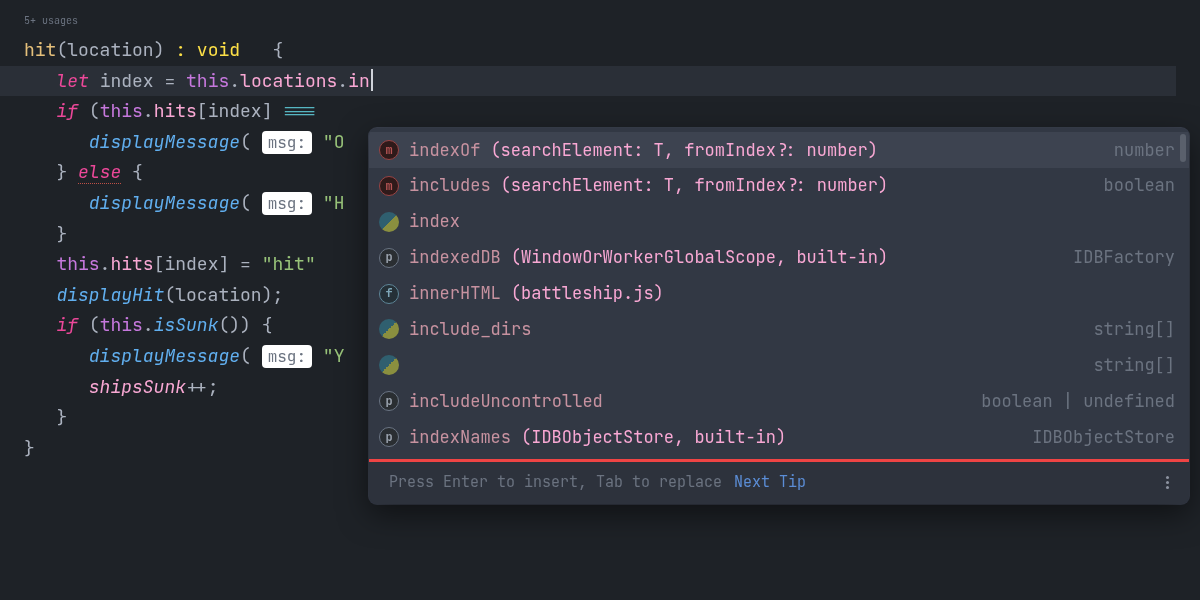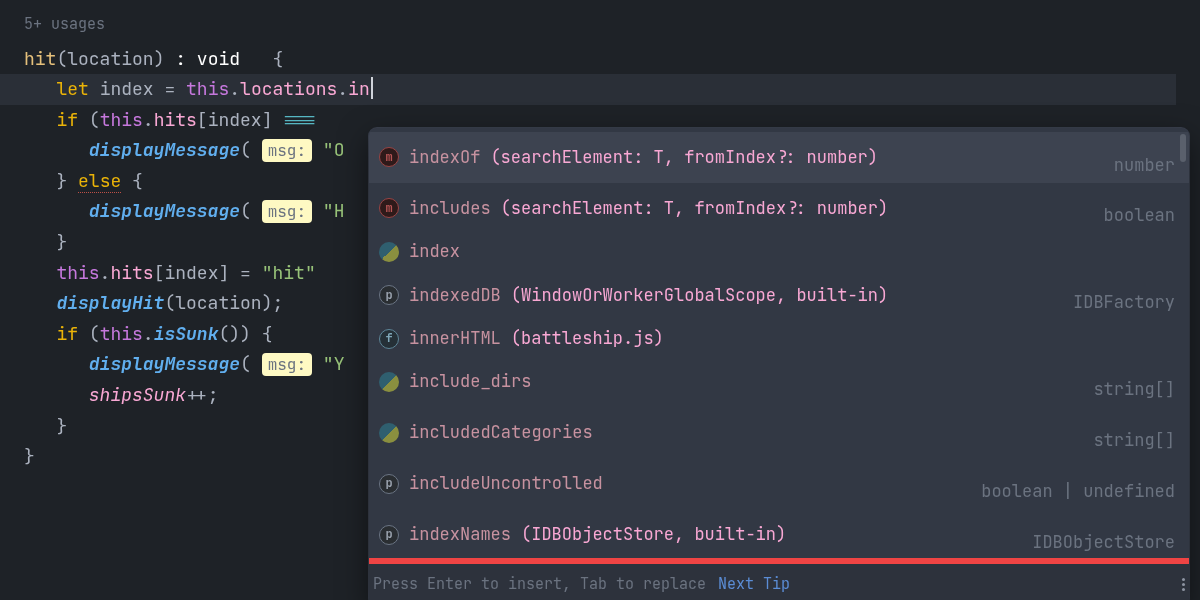--- a/index.html
+++ b/index.html
@@ -10,35 +10,35 @@
     line-height: 1.7;
     color: #abb2bf;
     width: 1200px;
     height: 600px;
     overflow: hidden;
     position: relative;
   }
 
   .editor { padding: 12px 0 0 24px; }
 
-  .usages { color: #6b7380; font-size: 15px; padding-left: 0; margin-bottom: 6px; }
+  .usages { color: #6b7380; font-size: 10px; padding-left: 0; margin-bottom: 6px; }
 
   .line { white-space: pre; }           
   .fn-name  { color: #e5c07b; }
   .punct    { color: #abb2bf; }
   .param    { color: #abb2bf; }
-  .hint     { color: #ffffff; }
-  .kw       { color: #eab308; }           
+  .hint     { color: #fde047; }
+  .kw       { color: #ec4899; font-style: italic; }           
   .this     { color: #c678dd; }
   .ident    { color: #abb2bf; }
   .prop     { color: #f9a8d4; }
   .op       { color: #56b6c2; }
   .str      { color: #98c379; }
-  .mparam   { color: #6b7380; background:#fef9c3; padding:1px 6px; border-radius:4px; font-size:16px; }
-  .fn-call  { color: #61afef; font-style: italic; font-weight: bold; }
+  .mparam   { color: #6b7380; background:#ffffff; padding:1px 6px; border-radius:4px; font-size:16px; }
+  .fn-call  { color: #61afef; font-style: italic; }
   .redline  { border-bottom: 1.5px dotted #be5046; }
   .cursor   { display:inline-block; width:2px; height:22px; background:#cfd3da; vertical-align:-4px; margin-left:1px; }
 
   .active-line {
     background: #2a2f37;
     display:inline-block;
     min-width: 100%;
     margin-left:-24px;
     padding-left:24px;
   }
@@ -74,26 +74,26 @@
   .icon.m { background:#2f1a1a; color:#b85555; border:1.5px solid #9a4444; }
   .icon.p { background:#2a2e32; color:#9aa2ad; border:1.5px solid #6b7584; }
   .icon.f { background:#253037; color:#7fa7b8; border:1.5px solid #5e8698; }
   .icon.js {
     width:20px; height:20px; border-radius:50%;
     background: linear-gradient(135deg,#2f5f6f 0 50%, #8a8f3f 50% 100%);
     flex-shrink:0;
   }
   .popup .row .name  { color:#c792a0; }
   .popup .row .sig   { color:#f9a8d4; }
-  .popup .row .ret   { margin-left:auto; color:#6b7380;margin-top:15px; }
+  .popup .row .ret   { margin-left:auto; color:#6b7380; }
   .popup .footer {
     display:flex; align-items:center; gap:12px;
-    background:#2d323c; padding:8px 4px;
+    background:#2d323c; padding:8px 20px;
     font-size:15px; color:#6b7380;
-    border-top:6px solid #ef4444;
+    border-top:3px solid #ef4444;
   }
   .popup .footer .link { color:#5b8dd6; cursor:pointer; }
   .popup .footer .more { margin-left:auto; color:#8c93a0; letter-spacing:2px; cursor:pointer; line-height:6px; }
   .popup .footer .more span{ display:block; width:3px; height:3px; background:#8c93a0; border-radius:50%; margin:2px 0;}
 
   .scrollbar { position:absolute; right:3px; top:6px; width:6px; height:28px; background:#5a606c; border-radius:3px; }
 </style>
 </head>
 <body>
 
@@ -159,21 +159,20 @@
         <span class="name">innerHTML</span>
         <span class="sig"> (battleship.js)</span>
       </div>
       <div class="row">
         <div class="icon js"></div>
         <span class="name">include_dirs</span>
         <span class="ret">string[]</span>
       </div>
       <div class="row">
         <div class="icon js"></div>
-        <span class="name">includedCategories</span>
         <span class="ret">string[]</span>
       </div>
       <div class="row">
         <div class="icon p">p</div>
         <span class="name">includeUncontrolled</span>
         <span class="ret">boolean | undefined</span>
       </div>
       <div class="row">
         <div class="icon p">p</div>
         <span class="name">indexNames</span>

